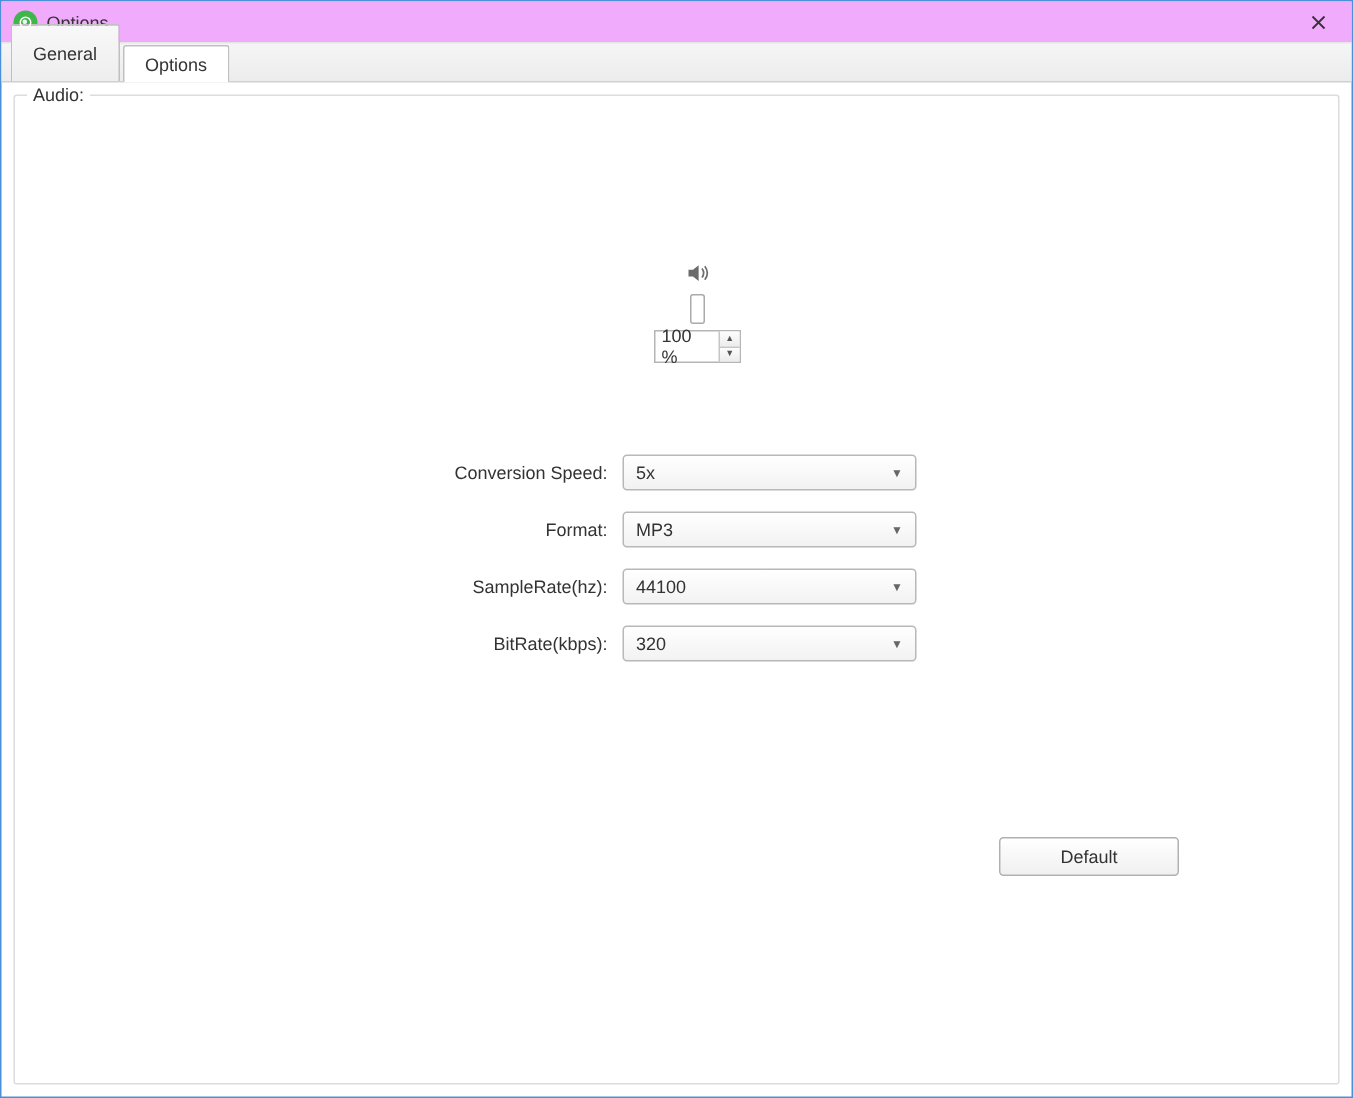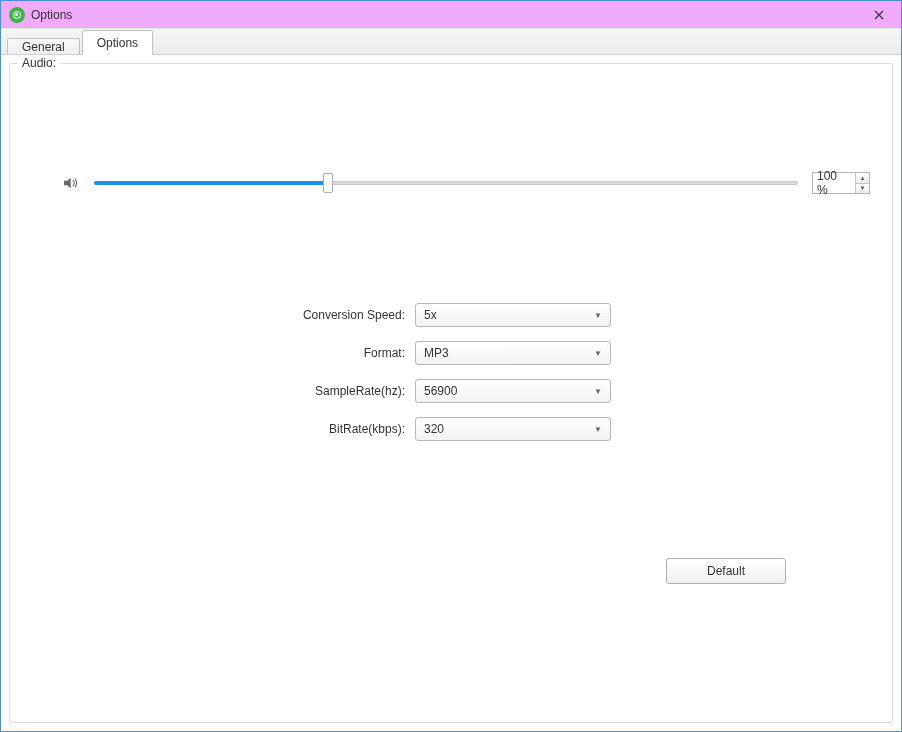--- a/index.html
+++ b/index.html
@@ -8,29 +8,29 @@
 .window { width: 902px; height: 732px; border: 1px solid #4a90d9; display: flex; flex-direction: column; }
 
 .titlebar { height: 28px; background: #f0abfc; display: flex; align-items: center; padding: 0 8px; border-bottom: 1px solid #e5e5e5; }
 .titlebar-icon { width: 16px; height: 16px; border-radius: 50%; background: #3eb649; display: flex; align-items: center; justify-content: center; margin-right: 6px; }
 .titlebar-icon-inner { width: 8px; height: 8px; border-radius: 50%; border: 1.5px solid #fff; position: relative; }
 .titlebar-icon-inner::after { content: ""; position: absolute; width: 3px; height: 3px; background: #fff; border-radius: 50%; top: 1px; left: 1px; }
 .titlebar-title { flex: 1; color: #333; }
 .titlebar-close { width: 28px; height: 28px; display: flex; align-items: center; justify-content: center; cursor: pointer; font-size: 16px; color: #333; }
 
 .tabbar { height: 26px; background: linear-gradient(#f5f5f5,#ececec); display: flex; align-items: flex-end; padding-left: 6px; border-bottom: 1px solid #d0d0d0; }
-.tab { height: 16px; padding: 0 14px; display: flex; align-items: center; border: 1px solid #c0c0c0; border-bottom: none; background: linear-gradient(#f8f8f8,#eeeeee); color: #333; cursor: pointer; margin-right: 2px; border-top-left-radius: 2px; border-top-right-radius: 2px; }
+.tab { height: 38px; padding: 0 14px; display: flex; align-items: center; border: 1px solid #c0c0c0; border-bottom: none; background: linear-gradient(#f8f8f8,#eeeeee); color: #333; cursor: pointer; margin-right: 2px; border-top-left-radius: 2px; border-top-right-radius: 2px; }
 .tab.active { background: #fff; height: 24px; position: relative; z-index: 2; }
 .tab.active::after { content: ""; position: absolute; left: 0; right: 0; bottom: -1px; height: 1px; background: #fff; }
 
 .content { flex: 1; padding: 8px; position: relative; }
 .groupbox { border: 1px solid #dcdcdc; height: 100%; position: relative; border-radius: 2px; }
 .groupbox-label { position: absolute; top: -8px; left: 8px; background: #fff; padding: 0 4px; color: #333; }
 
-.slider-row { position: absolute; top: 108px; left: 50px; right: 22px; display: flex; align-items: center; gap: 14px; }
+.slider-row { position: absolute; top: 108px; left: 50px; right: 22px; display: flex; align-items: center; gap: 14px; flex-direction: column; }
 .speaker-icon { width: 20px; height: 20px; color: #6b6b6b; display: flex; align-items: center; justify-content: center; flex-shrink: 0; }
 
 .slider { flex: 1; height: 20px; position: relative; cursor: pointer; }
 .slider-track { position: absolute; left: 0; right: 0; top: 50%; transform: translateY(-50%); height: 4px; background: #d9d9d9; border-radius: 2px; border: 1px solid #c9c9c9; }
 .slider-fill { position: absolute; left: 0; top: 50%; transform: translateY(-50%); height: 4px; background: #1e90e6; border-radius: 2px; width: 33.3%; }
 .slider-thumb { position: absolute; top: 50%; left: 33.3%; transform: translate(-50%,-50%); width: 10px; height: 20px; background: #fff; border: 1px solid #aaa; border-radius: 2px; }
 
 .volume-spinner { width: 58px; height: 22px; border: 1px solid #b5b5b5; display: flex; align-items: center; background: #fff; flex-shrink: 0; }
 .volume-spinner-value { flex: 1; padding: 0 4px; color: #333; }
 .volume-spinner-btns { width: 14px; display: flex; flex-direction: column; border-left: 1px solid #c5c5c5; height: 100%; }
@@ -106,21 +106,21 @@
         <div class="form-row">
           <div class="form-label">Format:</div>
           <div class="form-select">
             <span class="form-select-value">MP3</span>
             <span class="form-select-arrow">▼</span>
           </div>
         </div>
         <div class="form-row">
           <div class="form-label">SampleRate(hz):</div>
           <div class="form-select">
-            <span class="form-select-value">56900</span>
+            <span class="form-select-value">44100</span>
             <span class="form-select-arrow">▼</span>
           </div>
         </div>
         <div class="form-row">
           <div class="form-label">BitRate(kbps):</div>
           <div class="form-select">
             <span class="form-select-value">320</span>
             <span class="form-select-arrow">▼</span>
           </div>
         </div>

